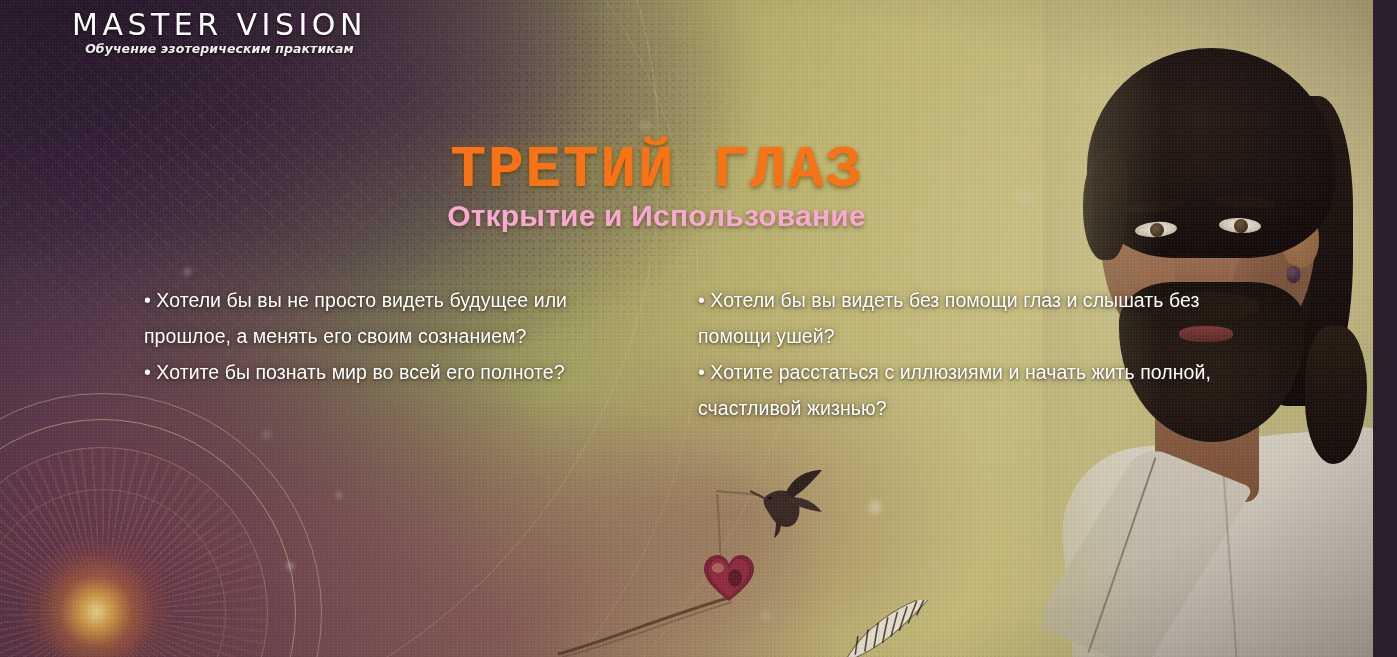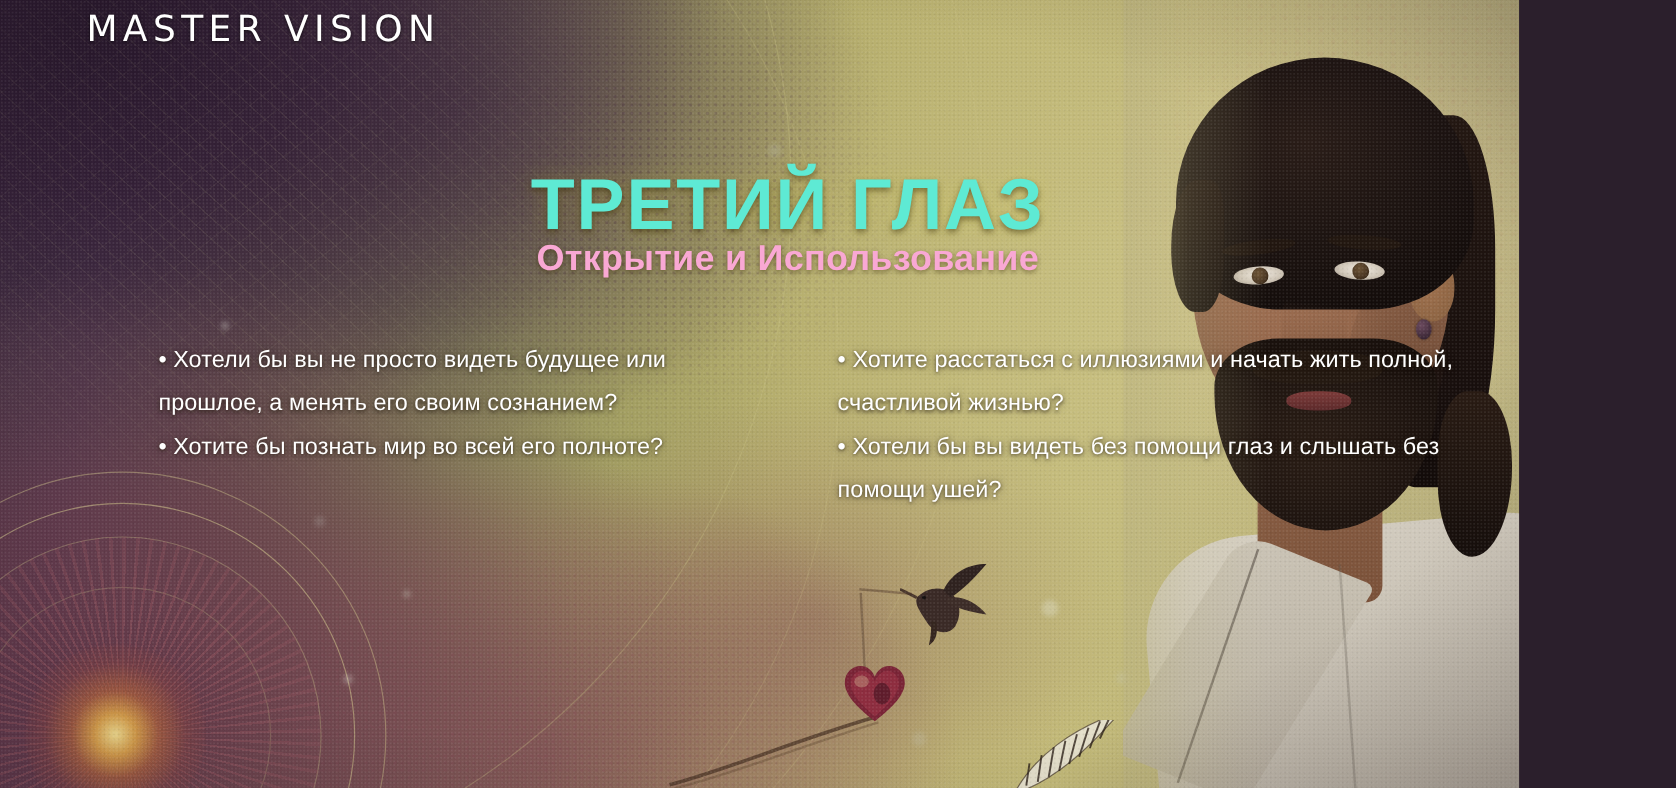--- a/index.html
+++ b/index.html
@@ -6,21 +6,21 @@
 
   html, body {
     width:1397px; height:657px;
     overflow:hidden;
     background:#2b1f2c;
     font-family:"Liberation Sans", sans-serif;
   }
 
   #banner {
     position:relative;
-    width:1266px; height:657px;
+    width:1373px; height:657px;
     overflow:hidden;
     isolation:isolate;
   }
 
   
   .bg-layer { position:absolute; inset:0; }
 
   
   .bg-base {
     background:
@@ -438,25 +438,25 @@
   
   .headline {
     position:absolute; left:0; top:140px;
     width:1397px;
     text-align:center;
     z-index:8;
     pointer-events:none;
   }
   .headline-inner { display:inline-block; transform:translateX(-42px); }
   .title {
-    font-family:Liberation Sans, sans-serif;
+    font-family:Liberation Mono, monospace;
     font-size:60px;
     font-weight:700;
     letter-spacing:1.5px;
-    color:#5eead4;
+    color:#f97316;
     line-height:1.02;
     text-shadow:
       0 2px 5px rgba(60,48,10,0.55),
       0 0 18px rgba(242,236,42,0.20);
     white-space:nowrap;
   }
   .subtitle {
     margin-top:-2px;
     font-family:"Liberation Sans", sans-serif;
     font-size:30px;
@@ -471,21 +471,21 @@
   .columns {
     position:absolute;
     left:0; top:283px;
     width:1397px; height:170px;
     z-index:8;
   }
   .col {
     position:absolute;
     top:0;
   }
-  .col-left  { left:132px; width:500px; }
+  .col-left  { left:144px; width:500px; }
   .col-right { left:698px; width:540px; }
 
   .bullet {
     font-family:"Liberation Sans", sans-serif;
     font-size:19.5px;
     font-weight:400;
     color:#ffffff;
     line-height:1.84;
     letter-spacing:0.05px;
     text-shadow:
@@ -605,33 +605,34 @@
     <div class="portrait-edge"></div>
   </div>
 
   <div class="bg-layer bg-grain"></div>
   <div class="bg-layer bg-vignette"></div>
 
   <div class="logo">
     <div class="logo-main">
       <span>MASTER</span><span class="vision">VISION</span>
     </div>
+    <div class="logo-sub">Обучение эзотерическим практикам</div>
   </div>
 
   <div class="headline">
     <div class="headline-inner">
       <div class="title">ТРЕТИЙ ГЛАЗ</div>
       <div class="subtitle">Открытие и Использование</div>
     </div>
   </div>
 
   <div class="columns">
     <div class="col col-left">
       <div class="bullet">• Хотели бы вы не просто видеть будущее или прошлое, а менять его своим сознанием?</div>
       <div class="bullet">• Хотите бы познать мир во всей его полноте?</div>
     </div>
     <div class="col col-right">
+      <div class="bullet">• Хотели бы вы видеть без помощи глаз и слышать без помощи ушей?</div>
       <div class="bullet">• Хотите расстаться с иллюзиями и начать жить полной, счастливой жизнью?</div>
-      <div class="bullet">• Хотели бы вы видеть без помощи глаз и слышать без помощи ушей?</div>
     </div>
   </div>
 
 </div>
 
 </body></html>

